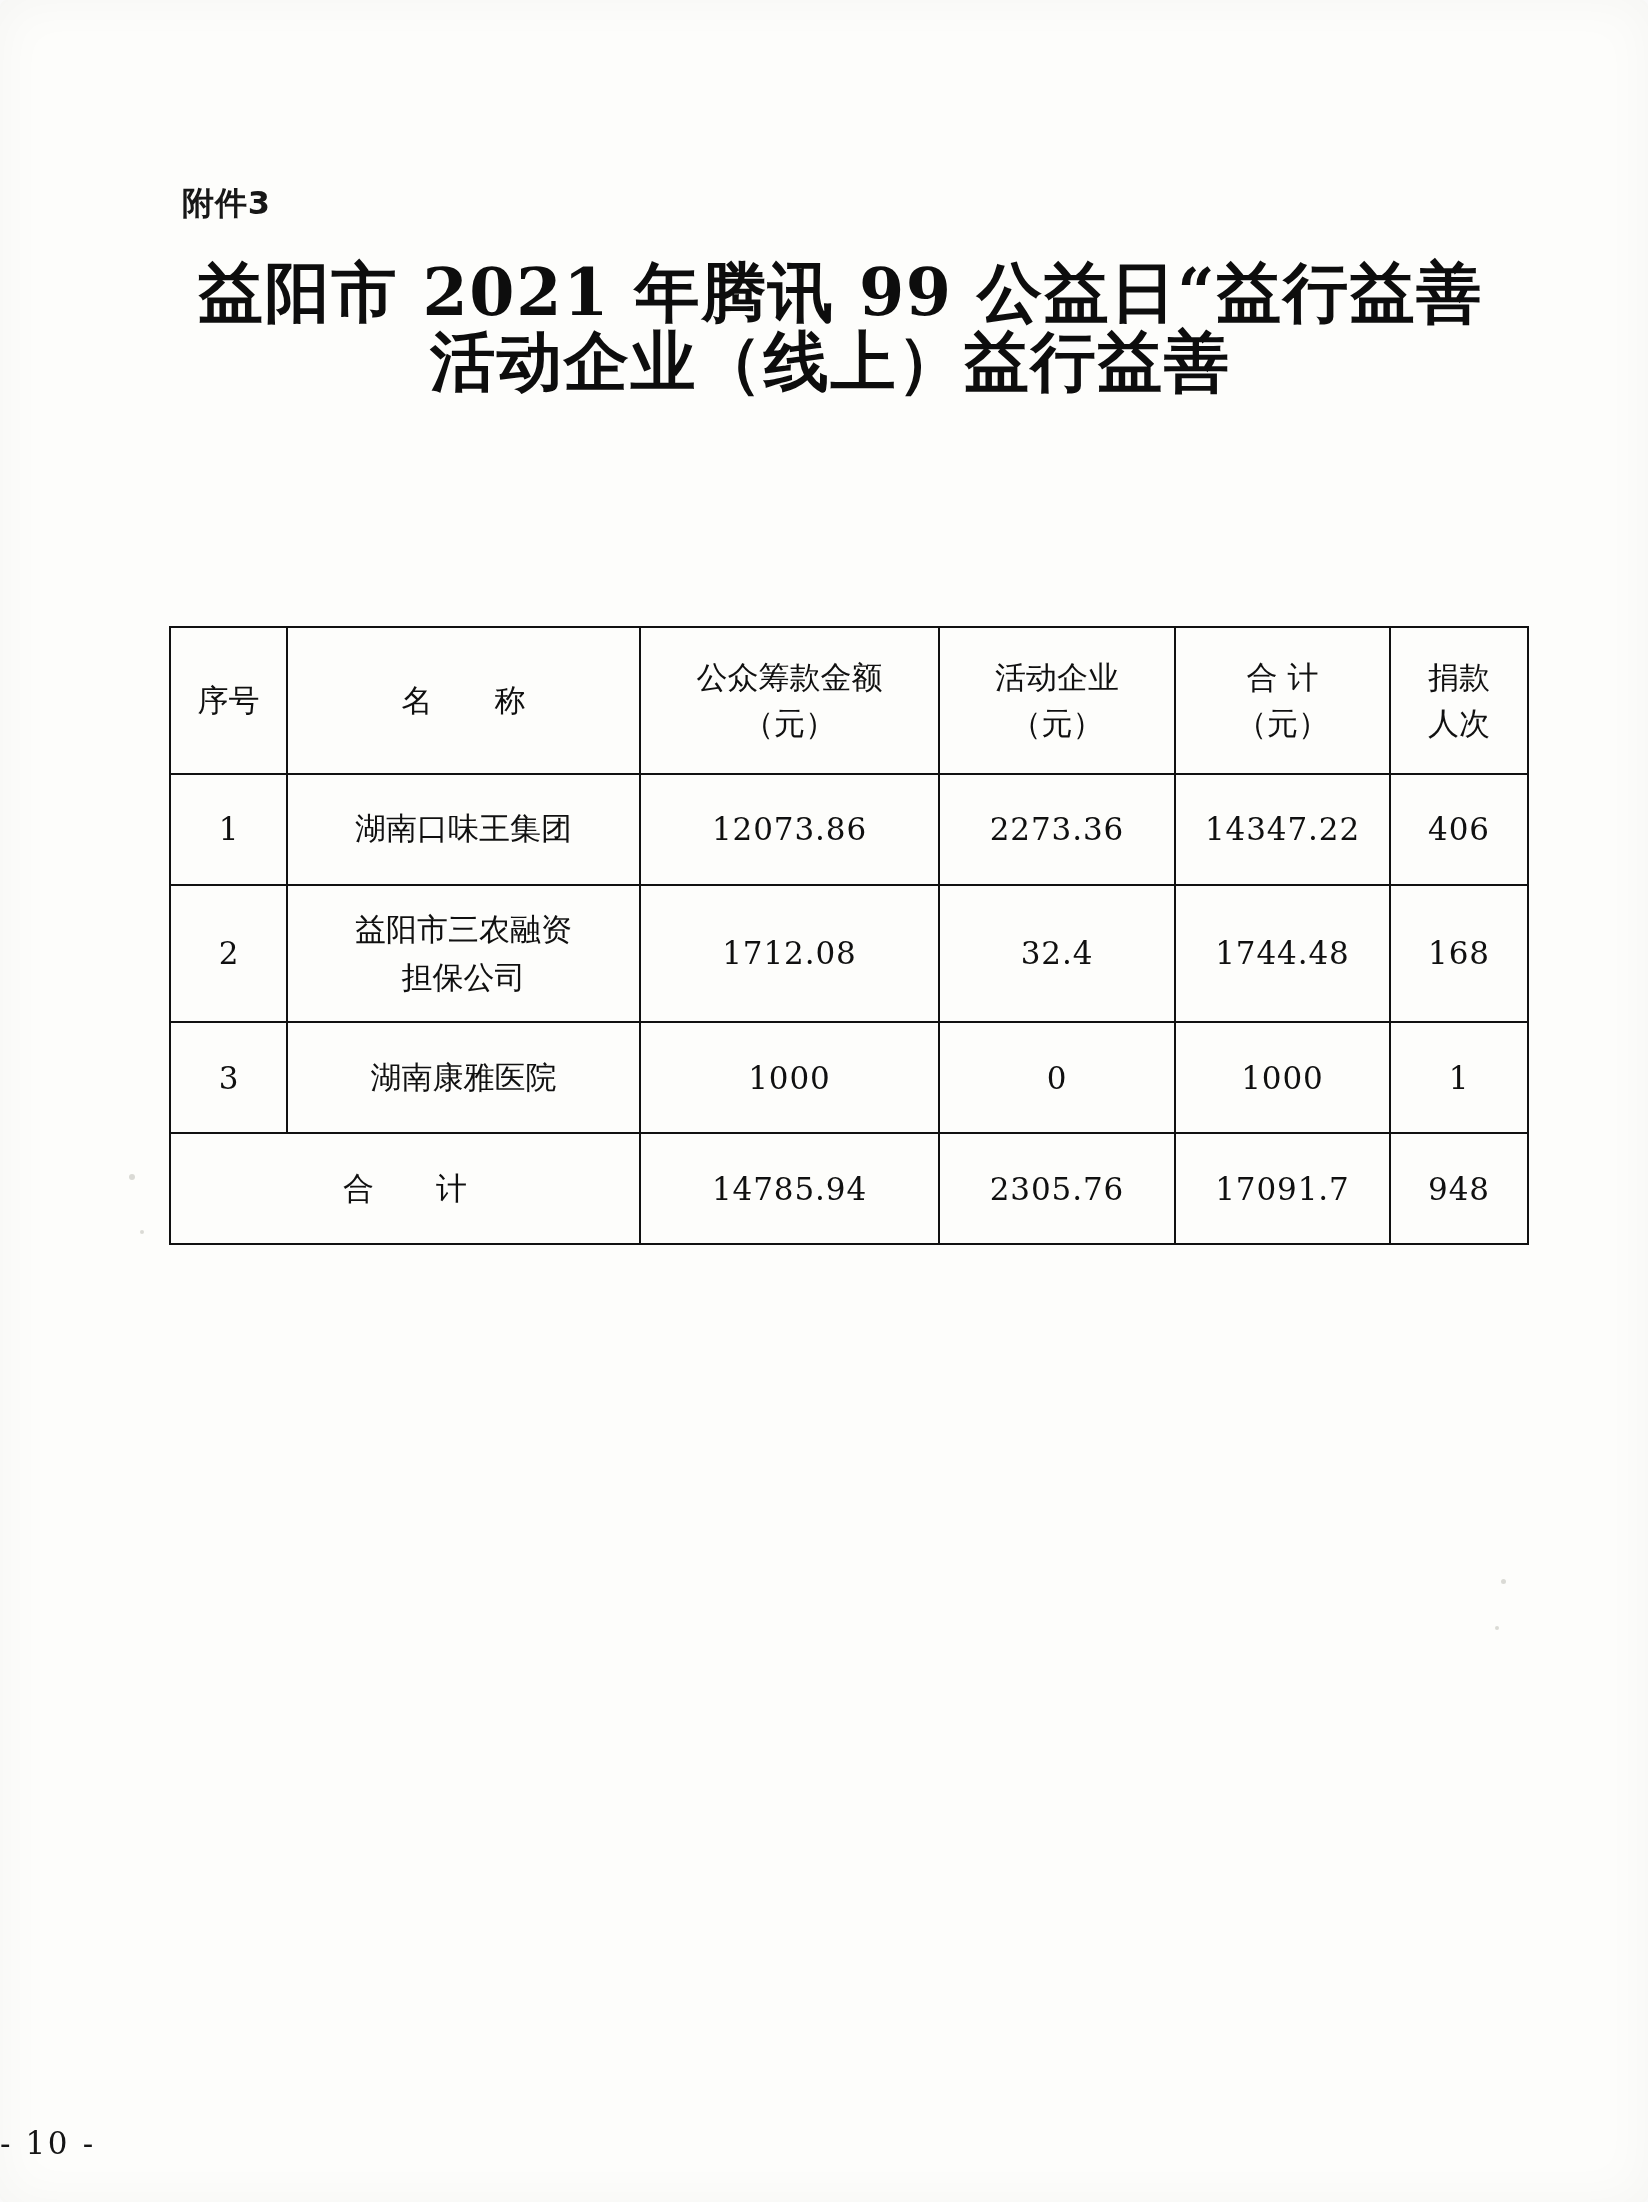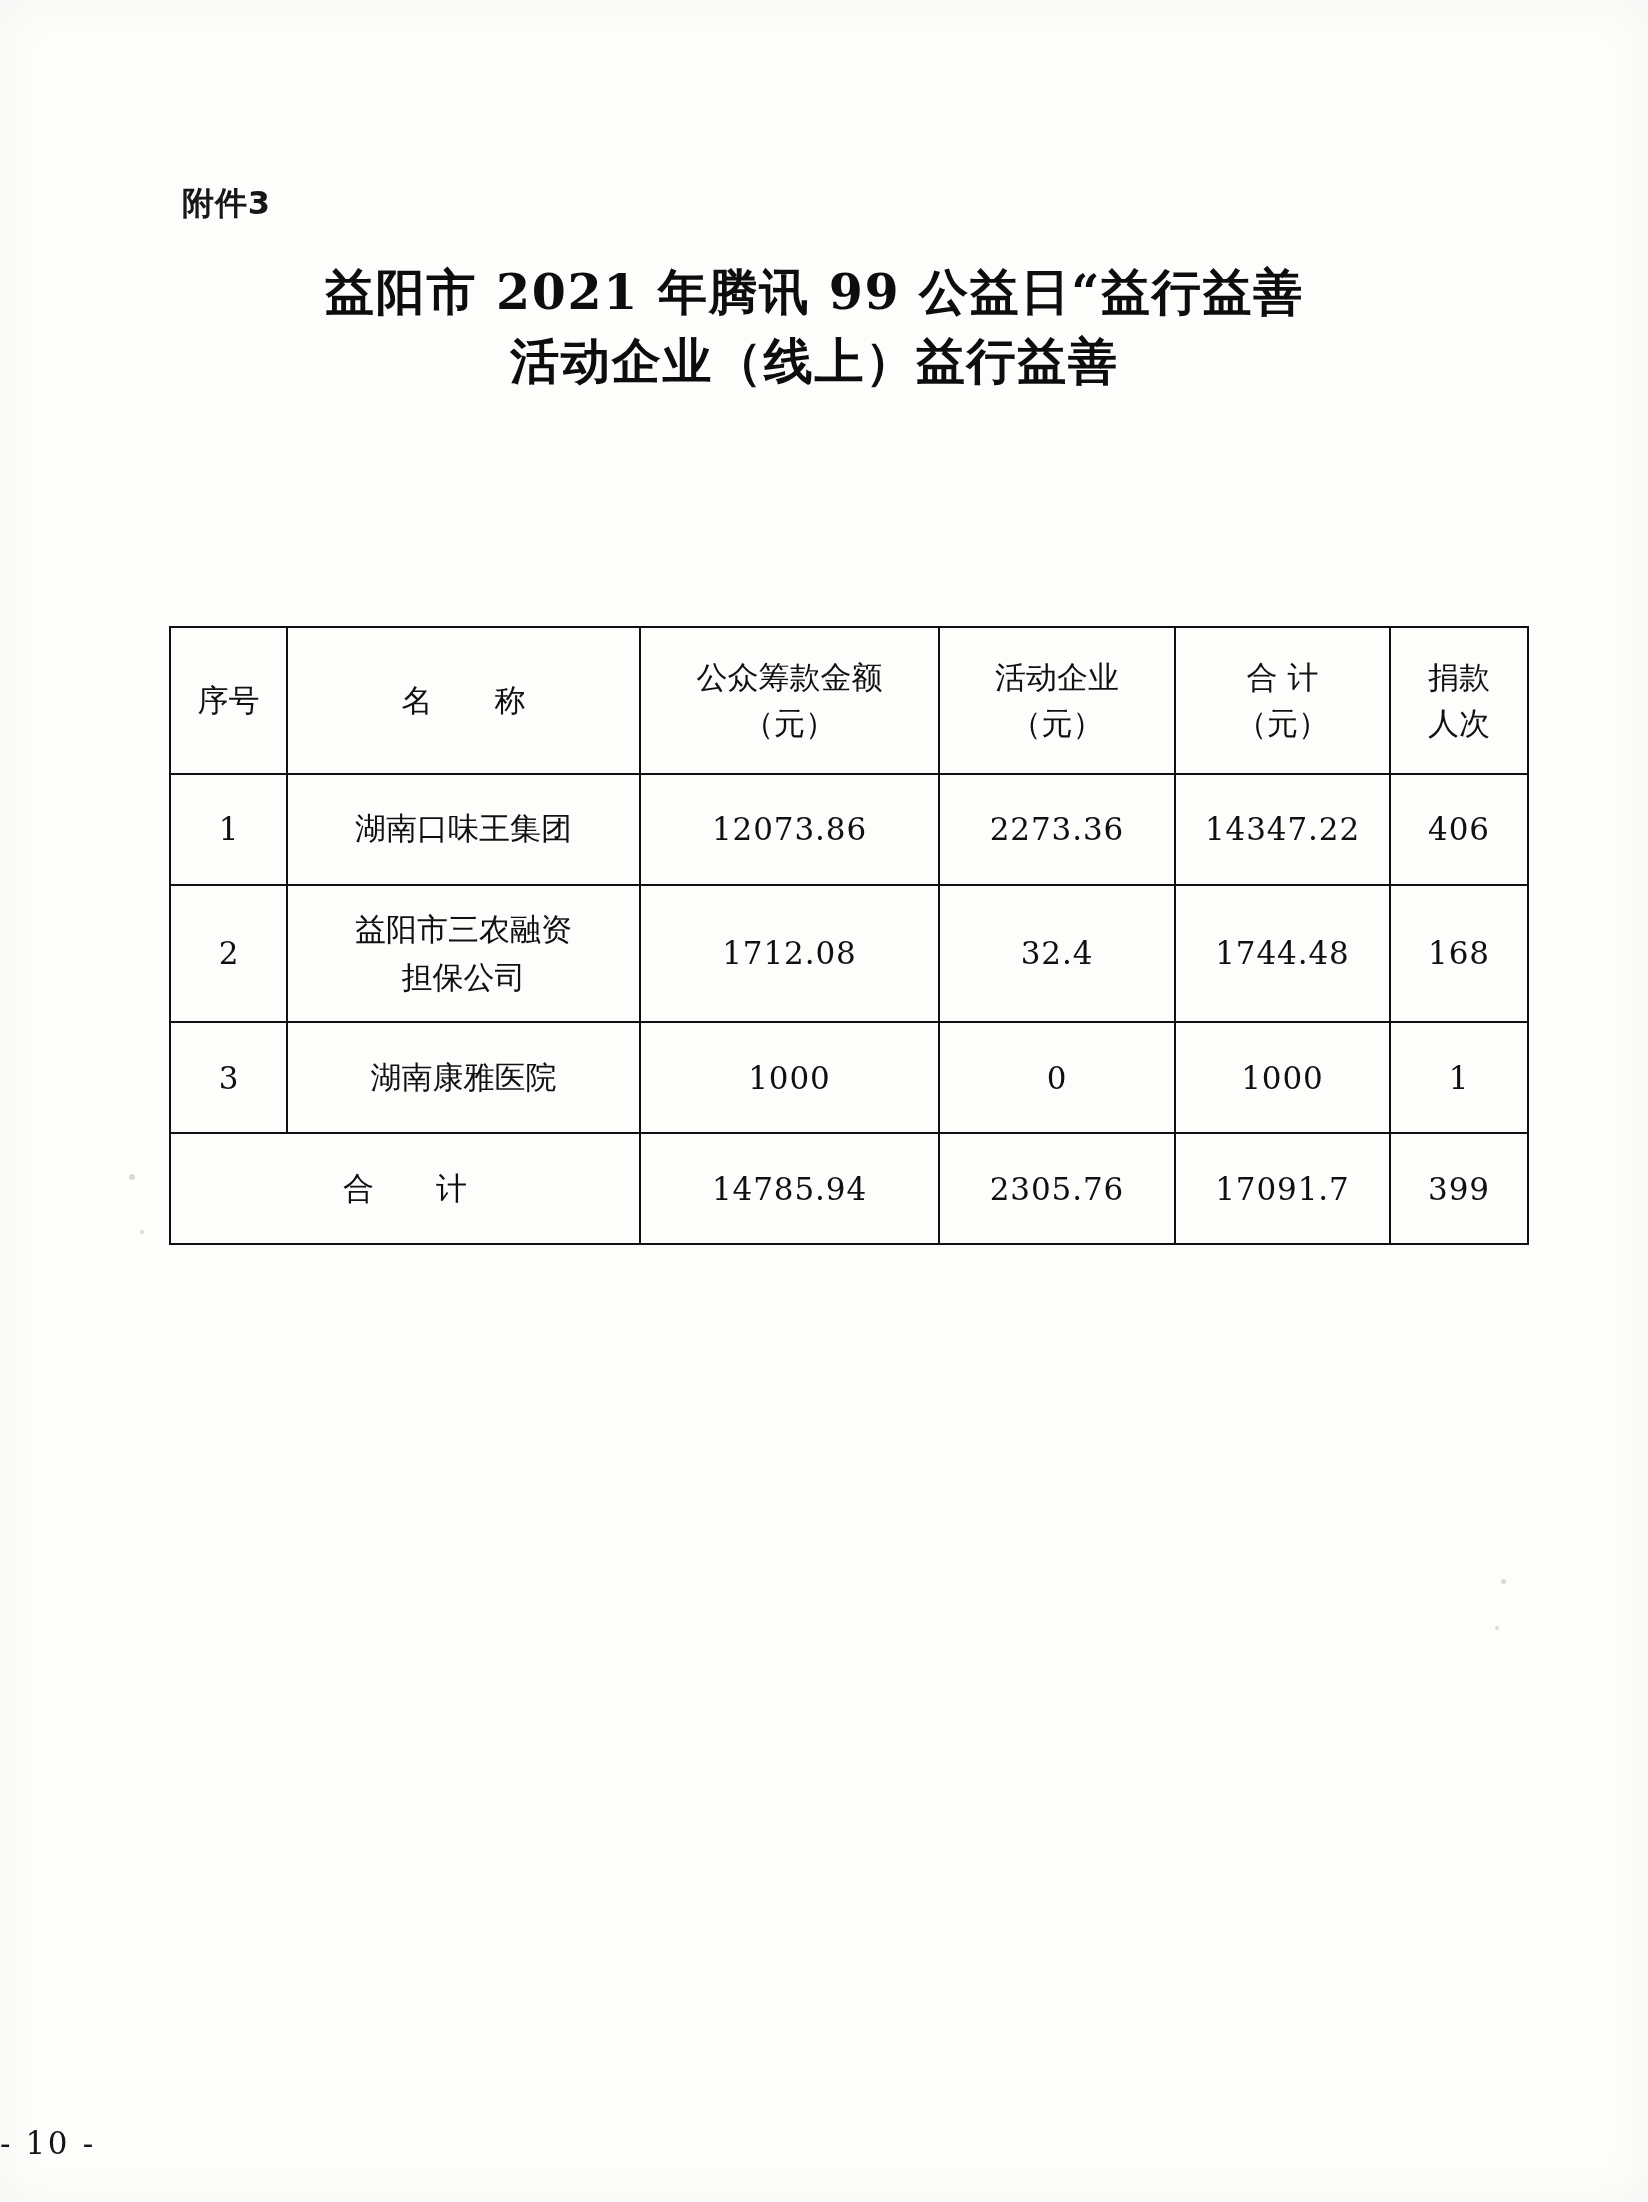--- a/index.html
+++ b/index.html
@@ -36,27 +36,27 @@
     top: 182px;
     font-size: 32px;
     font-family: "DejaVu Sans", "Liberation Sans", sans-serif;
     font-weight: 700;
     letter-spacing: 0.9px;
     color: #171717;
   }
 
   .doc-title {
     position: absolute;
-    left: 182px;
+    left: 198px;
     top: 258px;
     width: 1265px;
     text-align: center;
     font-family: "DejaVu Serif", "Liberation Serif", serif;
     font-weight: 700;
-    font-size: 49px;
+    font-size: 65px;
     line-height: 69px;
     letter-spacing: 1.7px;
     color: #0d0d0d;
   }
   .doc-title .line {
     display: block;
     white-space: nowrap;
   }
   .doc-title .line.l1 { text-indent: 0; }
   .doc-title .line.l2 { text-indent: 0; }
@@ -199,21 +199,21 @@
         <td class="num">1000</td>
         <td class="num">0</td>
         <td class="num">1000</td>
         <td class="num">1</td>
       </tr>
       <tr>
         <td colspan="2">合　　计</td>
         <td class="num">14785.94</td>
         <td class="num">2305.76</td>
         <td class="num">17091.7</td>
-        <td class="num">399</td>
+        <td class="num">948</td>
       </tr>
     </tbody>
   </table>
 
   <div class="page-number">- 10 -</div>
 
 </div>
 
 
 </body></html>

